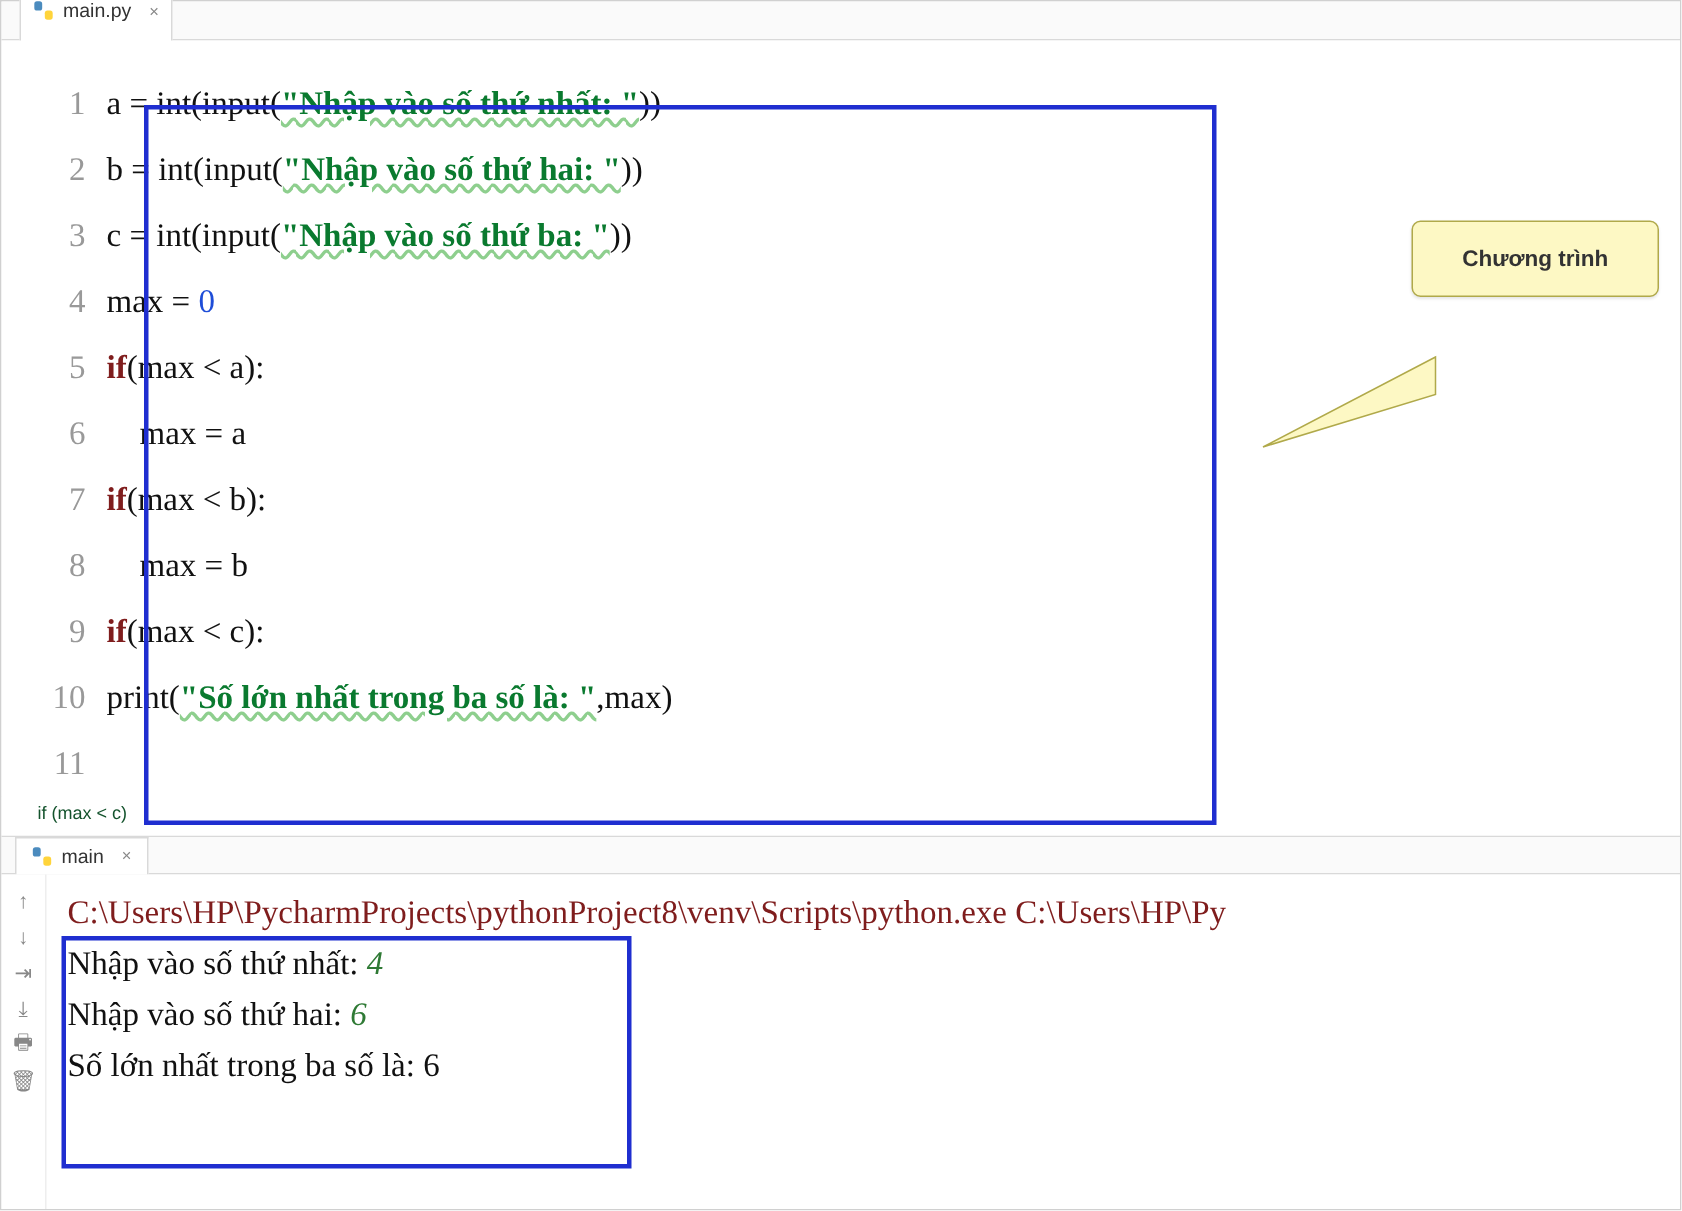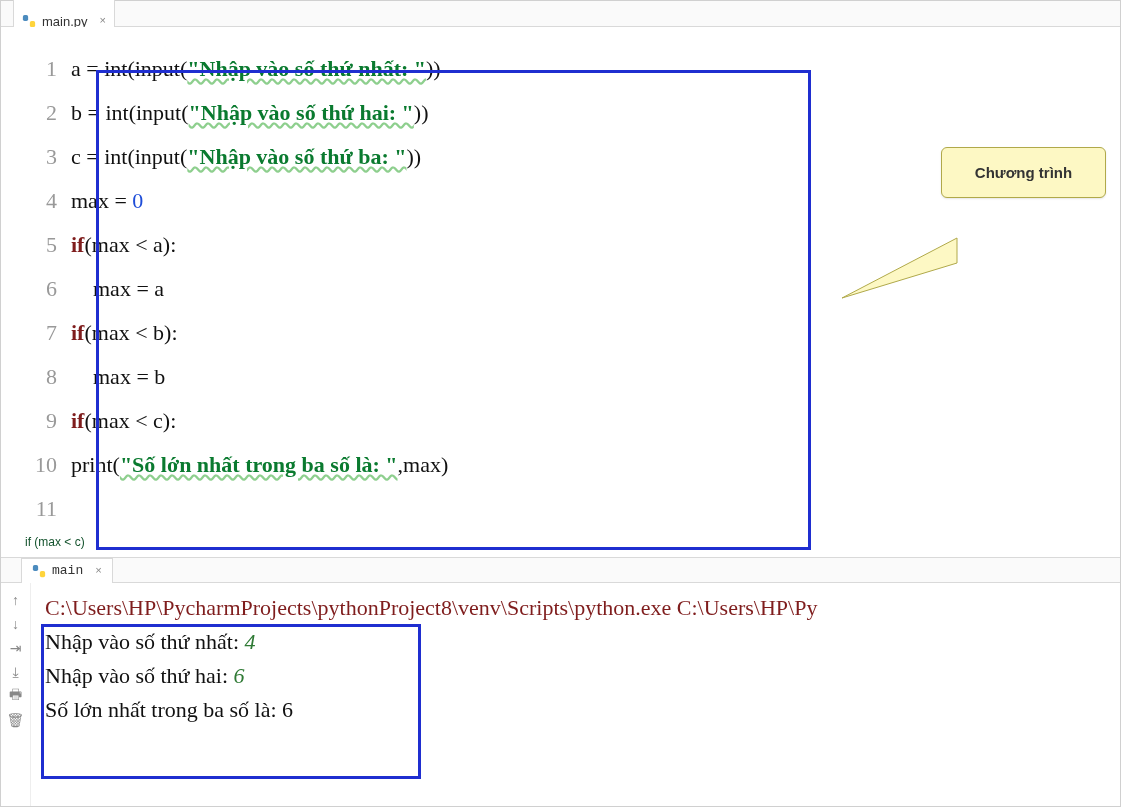--- a/index.html
+++ b/index.html
@@ -1,21 +1,21 @@
 <!DOCTYPE html>
 <html><head>
 <meta charset="utf-8">
 <style>
   * { box-sizing: border-box; margin: 0; padding: 0; }
   html, body { width: 1121px; height: 807px; font-family: "Segoe UI", Arial, sans-serif; background: #fff; overflow: hidden; }
   .root { display: flex; flex-direction: column; height: 100%; border: 1px solid #d0d0d0; }
 
   
   .topbar { display: flex; align-items: center; height: 26px; background: #fafafa; border-bottom: 1px solid #d9d9d9; padding-left: 12px; }
-  .file-tab { display: flex; align-items: flex-start; gap: 6px; padding: 14px 8px; background: #fff; border: 1px solid #d9d9d9; border-bottom: none; height: 25px; font-size: 13px; color: #333; }
+  .file-tab { display: flex; align-items: flex-end; gap: 6px; padding: 14px 8px; background: #fff; border: 1px solid #d9d9d9; border-bottom: none; height: 25px; font-size: 13px; color: #333; }
   .py-icon { width: 14px; height: 14px; }
   .close-x { color: #888; font-size: 11px; margin-left: 6px; }
 
   
   .editor-wrap { flex: 0 0 auto; display: flex; flex-direction: column; position: relative; }
   .editor { display: flex; background: #fff; }
   .gutter { width: 70px; text-align: right; padding: 20px 14px 0 0; color: #999; font-family: Georgia, "Times New Roman", serif; font-size: 22px; line-height: 44px; user-select: none; }
   .gutter div { height: 44px; }
   .code { flex: 1; position: relative; padding: 20px 0 14px 0; font-family: Georgia, "Times New Roman", serif; font-size: 22px; line-height: 44px; }
   .code .line { height: 44px; white-space: pre; padding-left: 40px; margin-left: -40px; }
@@ -25,21 +25,21 @@
 
   .kw { font-weight: bold; color: #7f1d1d; }
   .str { font-weight: bold; color: #0a7a2f; text-decoration: underline; text-decoration-style: wavy; text-decoration-color: #8ecf8e; }
   .num { color: #1e4dd8; }
   .plain { color: #111; }
 
   
   .breadcrumb { font-size: 12px; color: #14532d; padding: 4px 0 8px 24px; background: #fff; }
 
   
-  .runbar { display: flex; align-items: center; height: 26px; background: #fafafa; border-top: 1px solid #d9d9d9; border-bottom: 1px solid #d9d9d9; padding-left: 20px; font-family: Liberation Mono, monospace; }
+  .runbar { display: flex; align-items: center; height: 26px; background: #fafafa; border-top: 1px solid #d9d9d9; border-bottom: 1px solid #d9d9d9; padding-left: 9px; }
   .run-tab { display: flex; align-items: center; gap: 6px; padding: 2px 10px; background: #fff; border: 1px solid #d9d9d9; border-bottom: none; height: 25px; font-size: 13px; color: #333; }
 
   
   .console-wrap { flex: 1; display: flex; position: relative; background: #fff; }
   .tool-col { width: 30px; display: flex; flex-direction: column; align-items: center; gap: 6px; padding-top: 8px; color: #888; border-right: 1px solid #eee; }
   .tool-col .ticon { width: 18px; height: 18px; cursor: pointer; display:flex; align-items:center; justify-content:center; font-size:14px; }
   .console { flex: 1; padding: 8px 10px 10px 14px; font-family: Georgia, "Times New Roman", serif; font-size: 22px; line-height: 34px; color: #111; overflow: hidden; }
   .cmdline { color: #7f1d1d; white-space: nowrap; }
   .out-line .val { color: #2f7a35; font-style: italic; }
   .box-output { left: 40px; top: 41px; width: 380px; height: 155px; }

